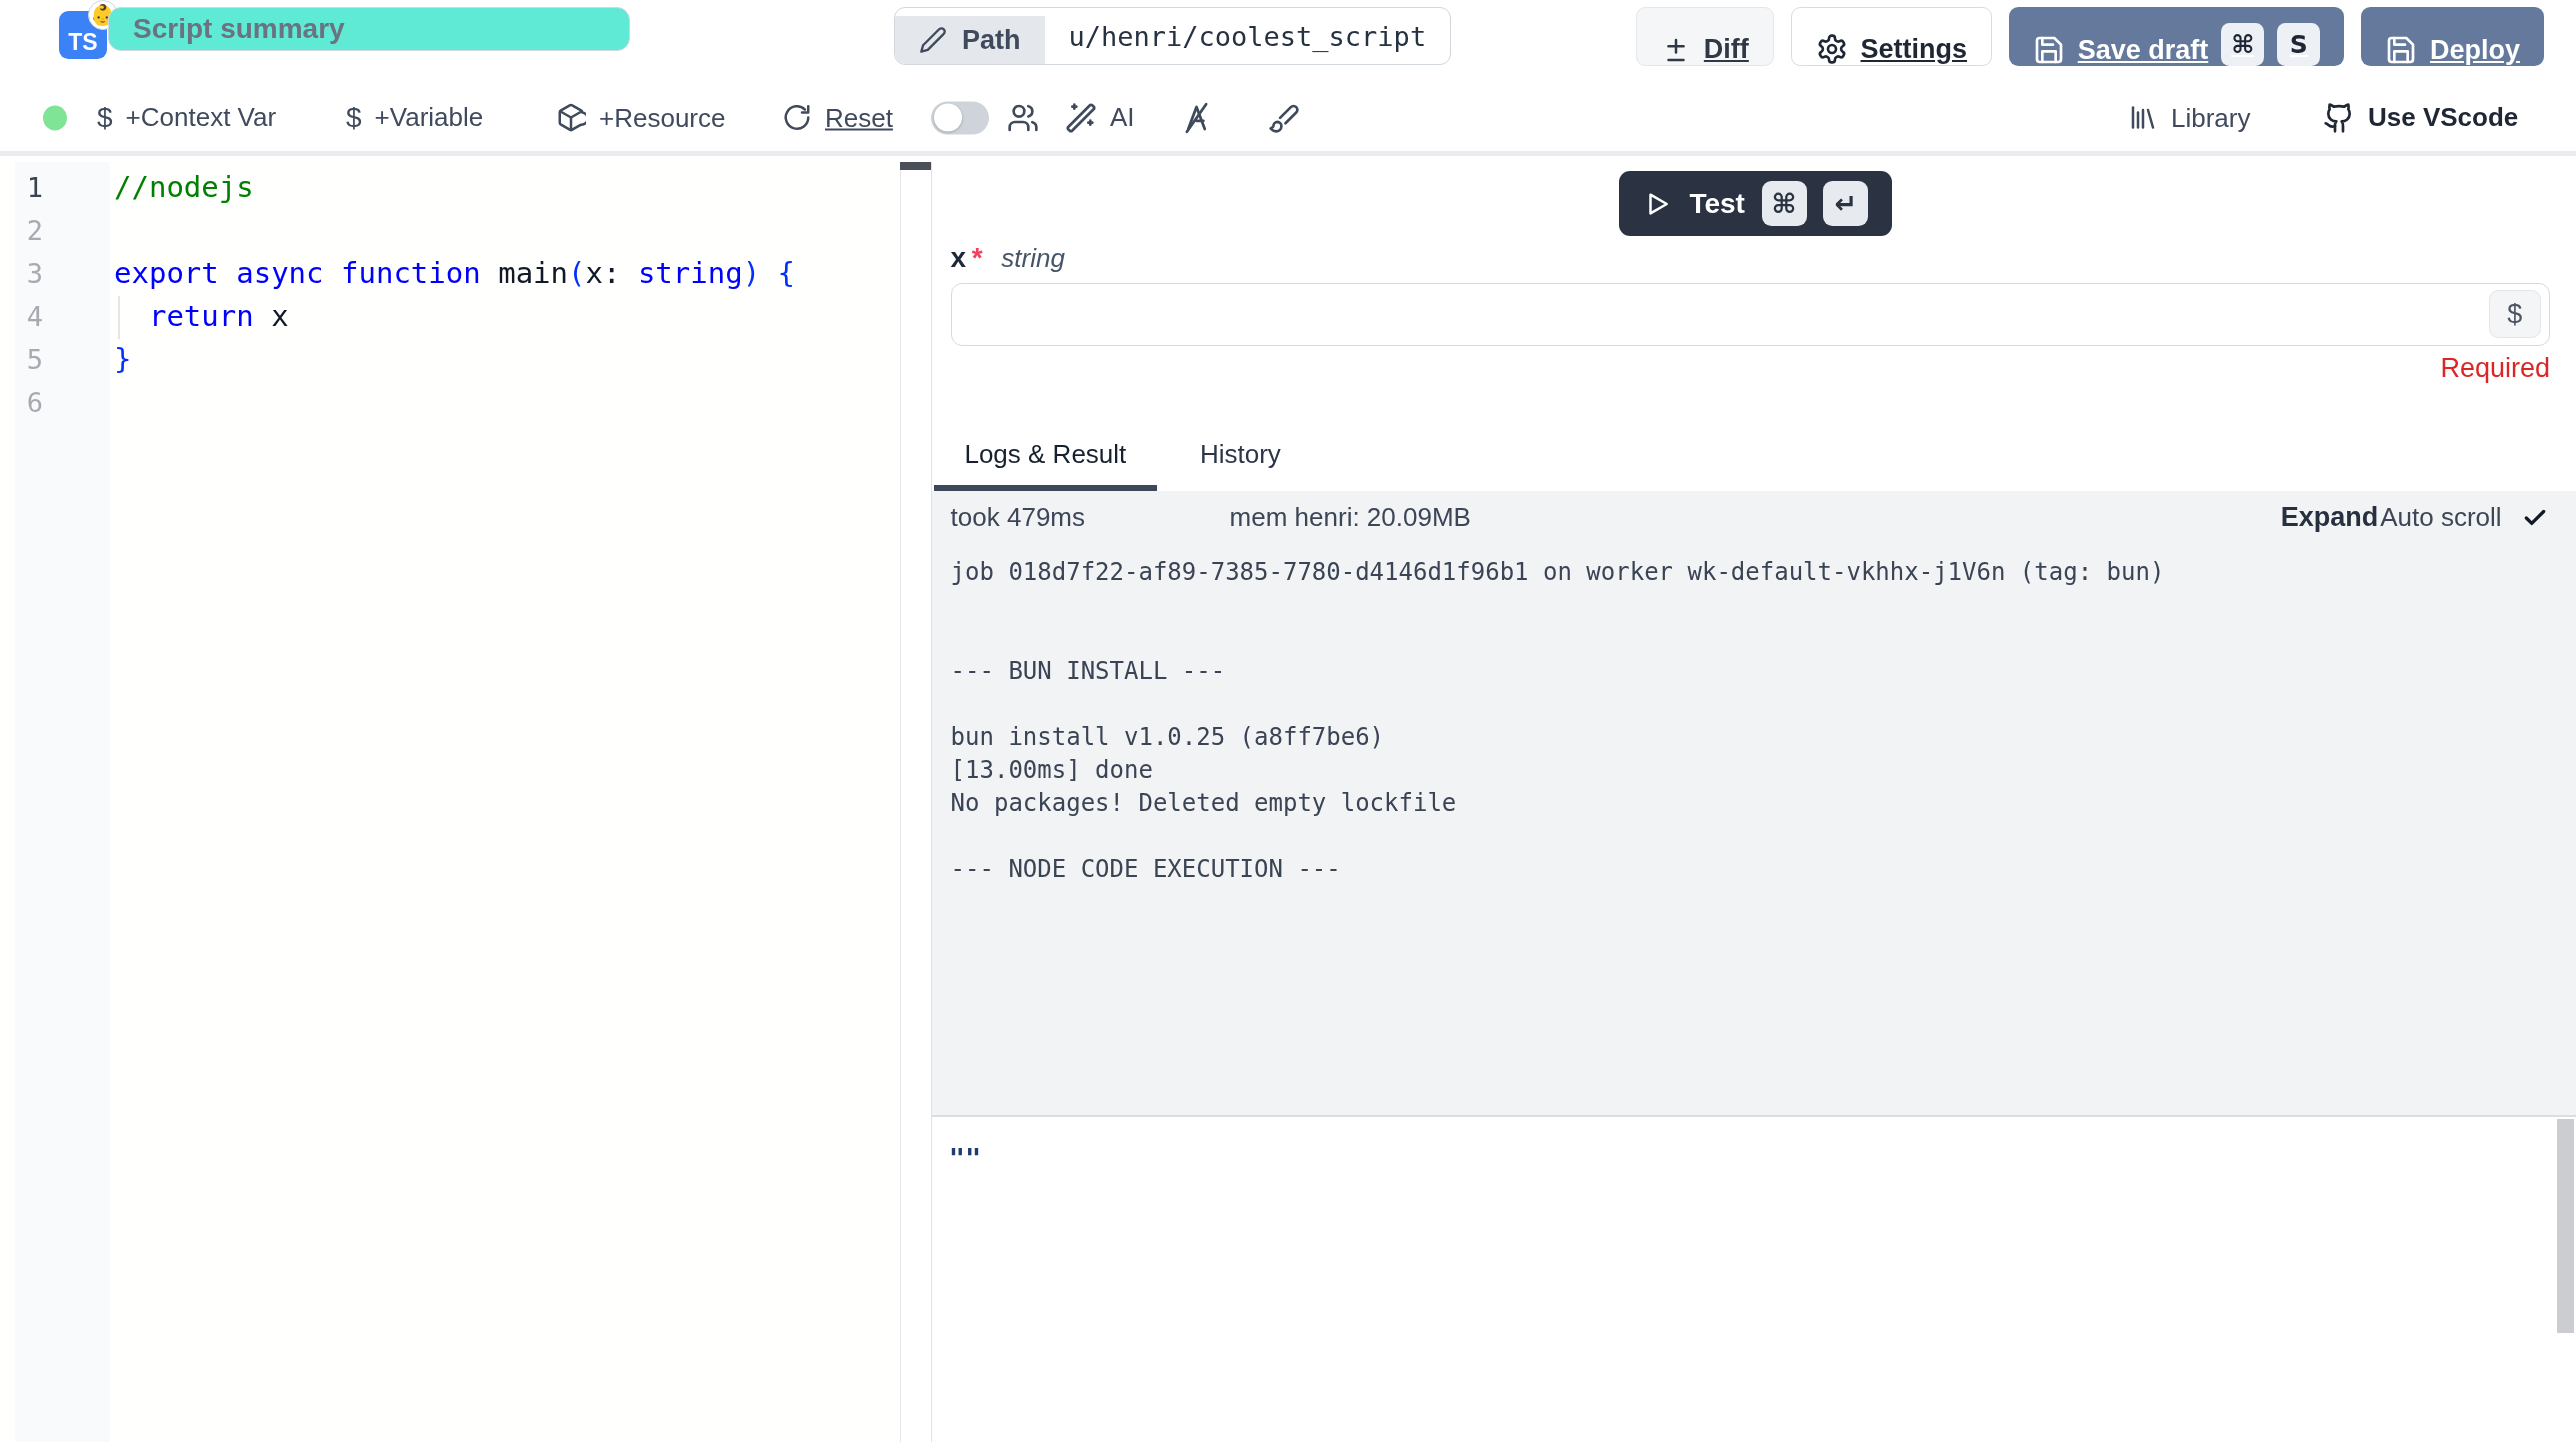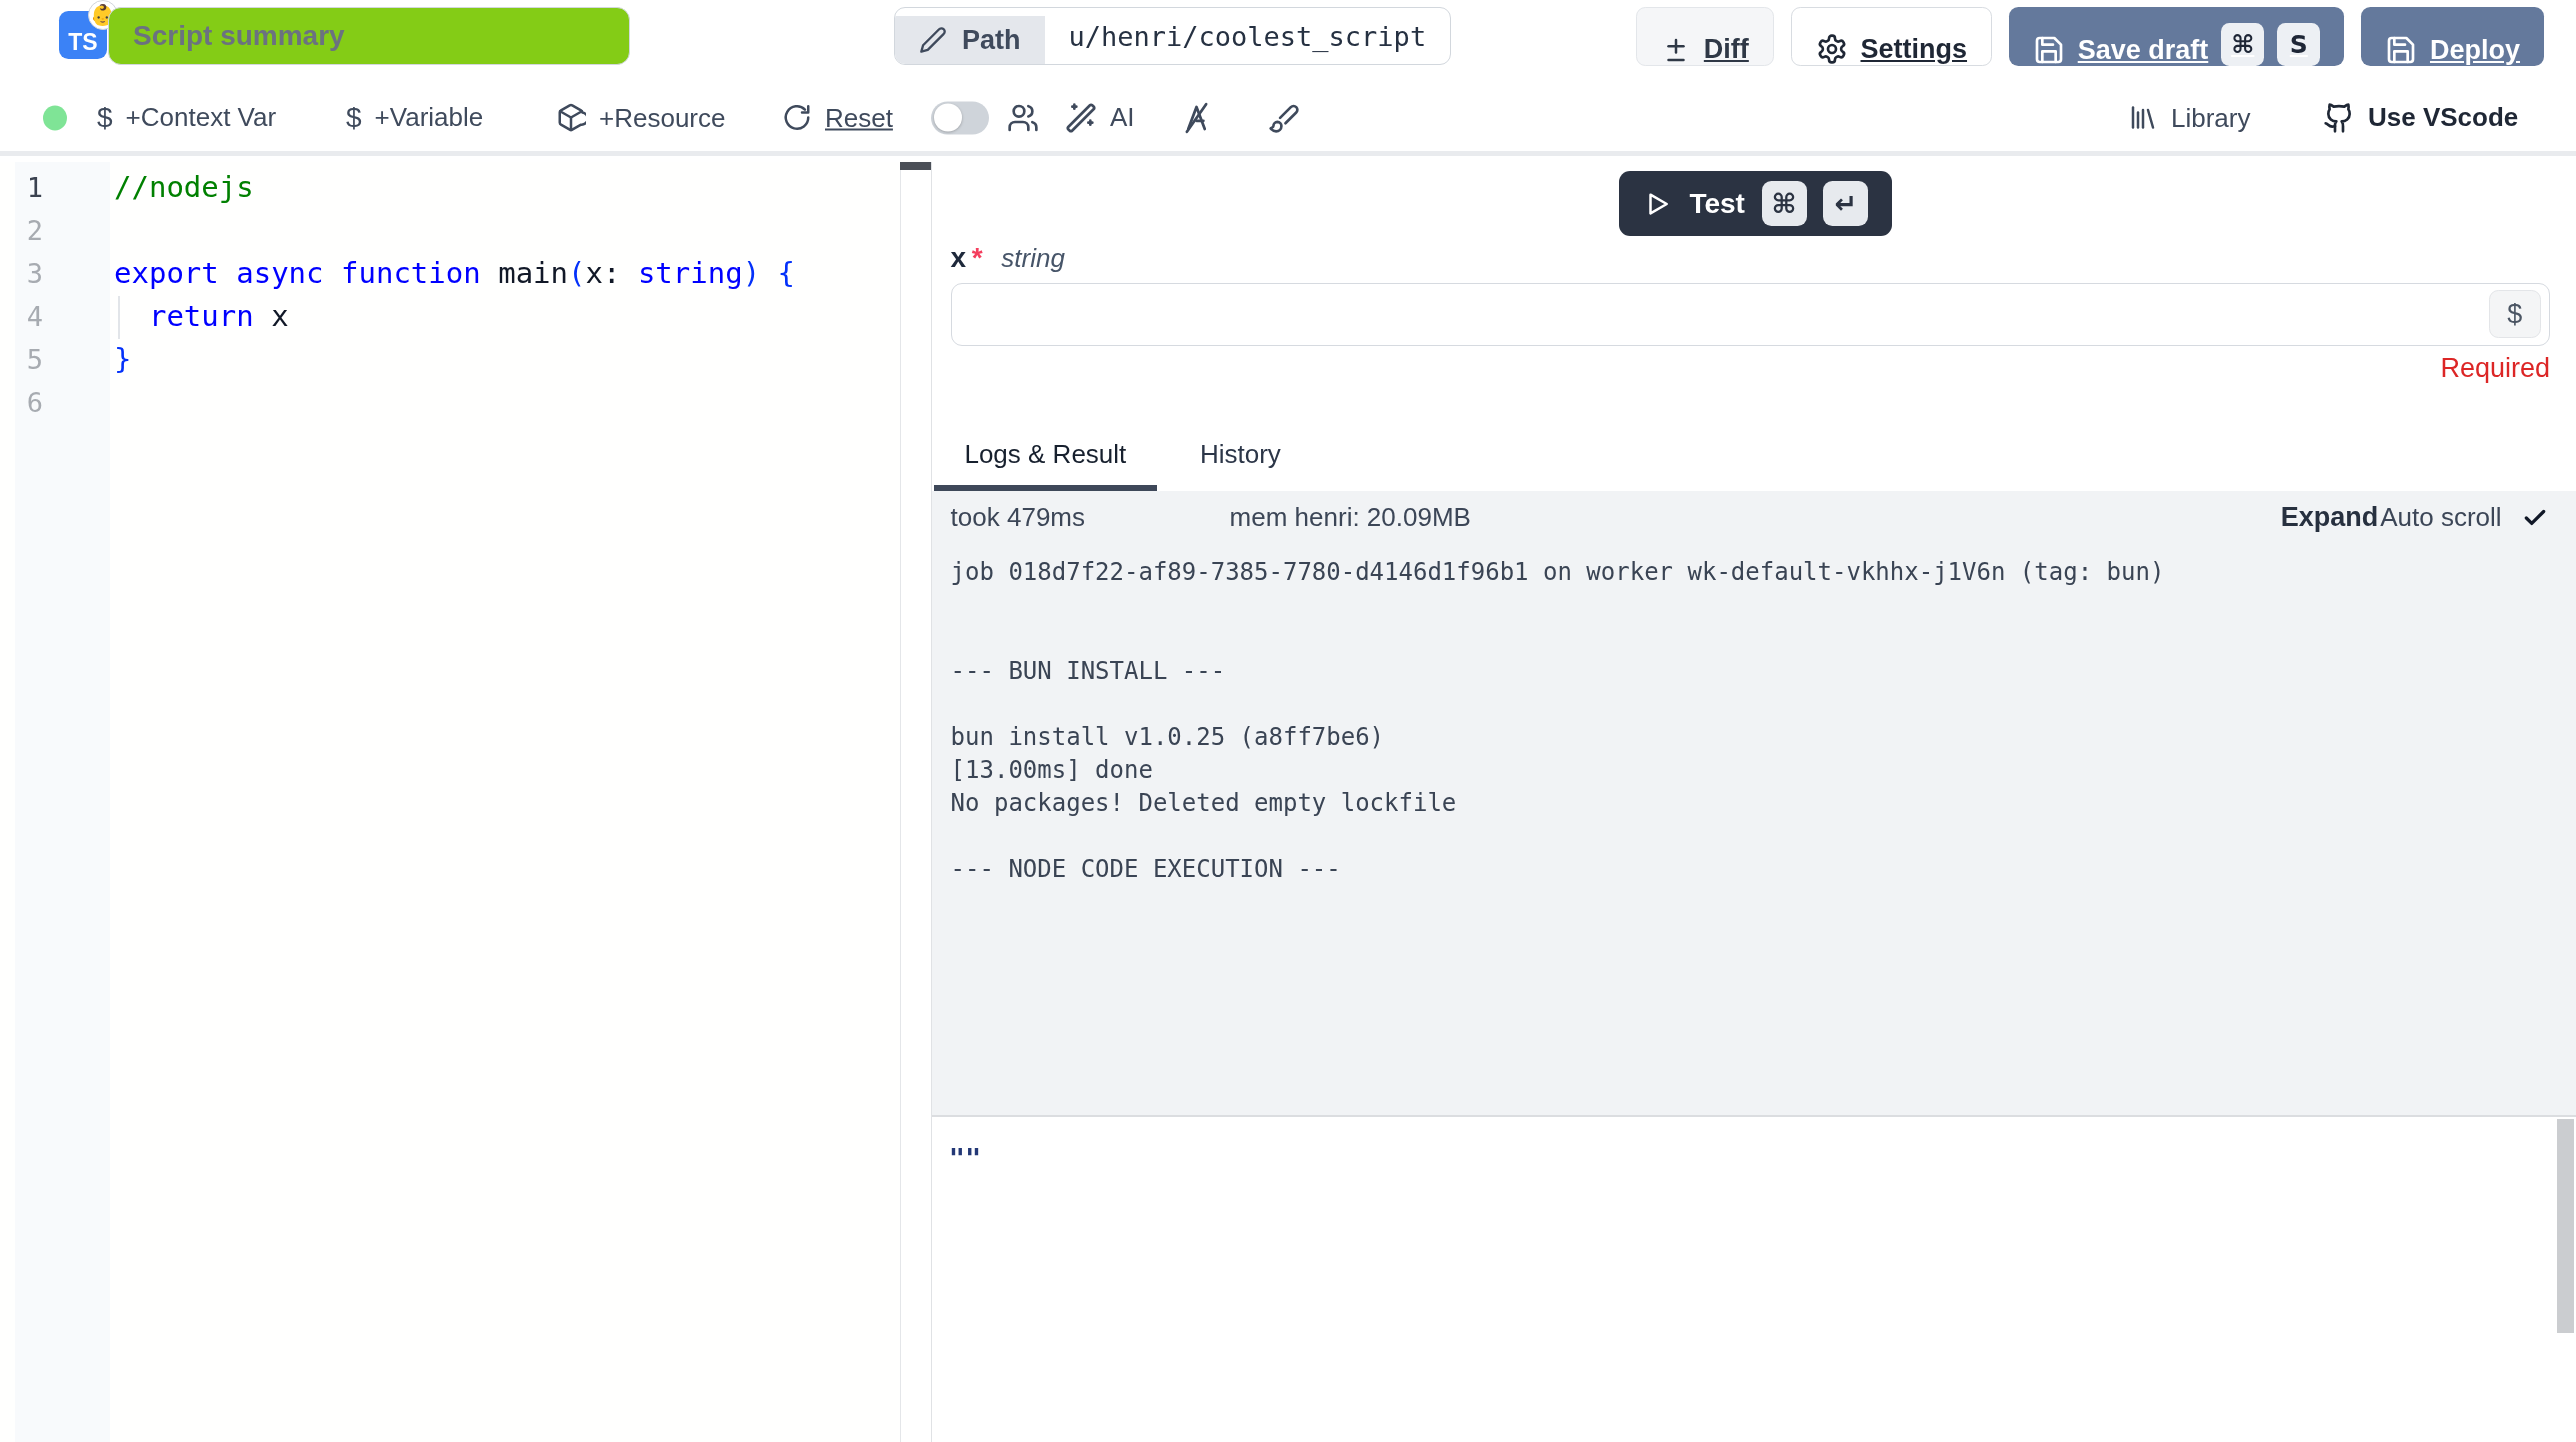--- a/index.html
+++ b/index.html
@@ -11,23 +11,23 @@
   svg { display:block; }
 
   
   .header { position:absolute; left:0; top:0; width:100%; height:84px; background:#fff; }
   .logo { position:absolute; left:59px; top:11px; width:48px; height:48px; background:#3b82f6;
           border-radius:9.3px; display:flex; align-items:flex-end; justify-content:center;
           color:#fff; font-weight:700; font-size:23px; padding-bottom:2.8px; }
   .logo-badge { position:absolute; right:-11px; top:-11px; width:30px; height:30px; background:#fff;
           border:0.9px solid #d1d5db; border-radius:50%; display:flex; align-items:center; justify-content:center;
           font-size:20.4px; line-height:1; }
-  .summary-input { position:absolute; left:108px; top:7.4px; width:522px; height:58px;
+  .summary-input { position:absolute; left:108px; top:7.4px; width:522px; height:44px;
           border:1.9px solid #d2d7dd; border-radius:13px; padding:0 24px; font-size:28px; font-weight:600;
-          color:#374151; font-family:"Liberation Sans", sans-serif; outline:none; background:#84cc16; }
+          color:#374151; font-family:"Liberation Sans", sans-serif; outline:none; background:#5eead4; }
   .summary-input::placeholder { color:#6b7280; }
 
   .path-group { position:absolute; left:894px; top:7.4px; height:58px; display:flex; align-items:stretch;
           border:1.9px solid #d2d7dd; border-radius:11px; overflow:hidden; background:#fff; }
   .path-left { display:flex; align-items:center; gap:15px; background:#e4e7ec; padding:0 24px;
           font-size:27px; font-weight:700; color:#3f4a5c;margin-top:8px; }
   .path-right { display:flex; align-items:center; padding:0 24px; font-family:"DejaVu Sans Mono", monospace;
           font-size:27px; color:#263142;text-align:right; }
 
   .header-right { position:absolute; right:32px; top:7.4px; height:59px; display:flex; gap:16.7px; }

